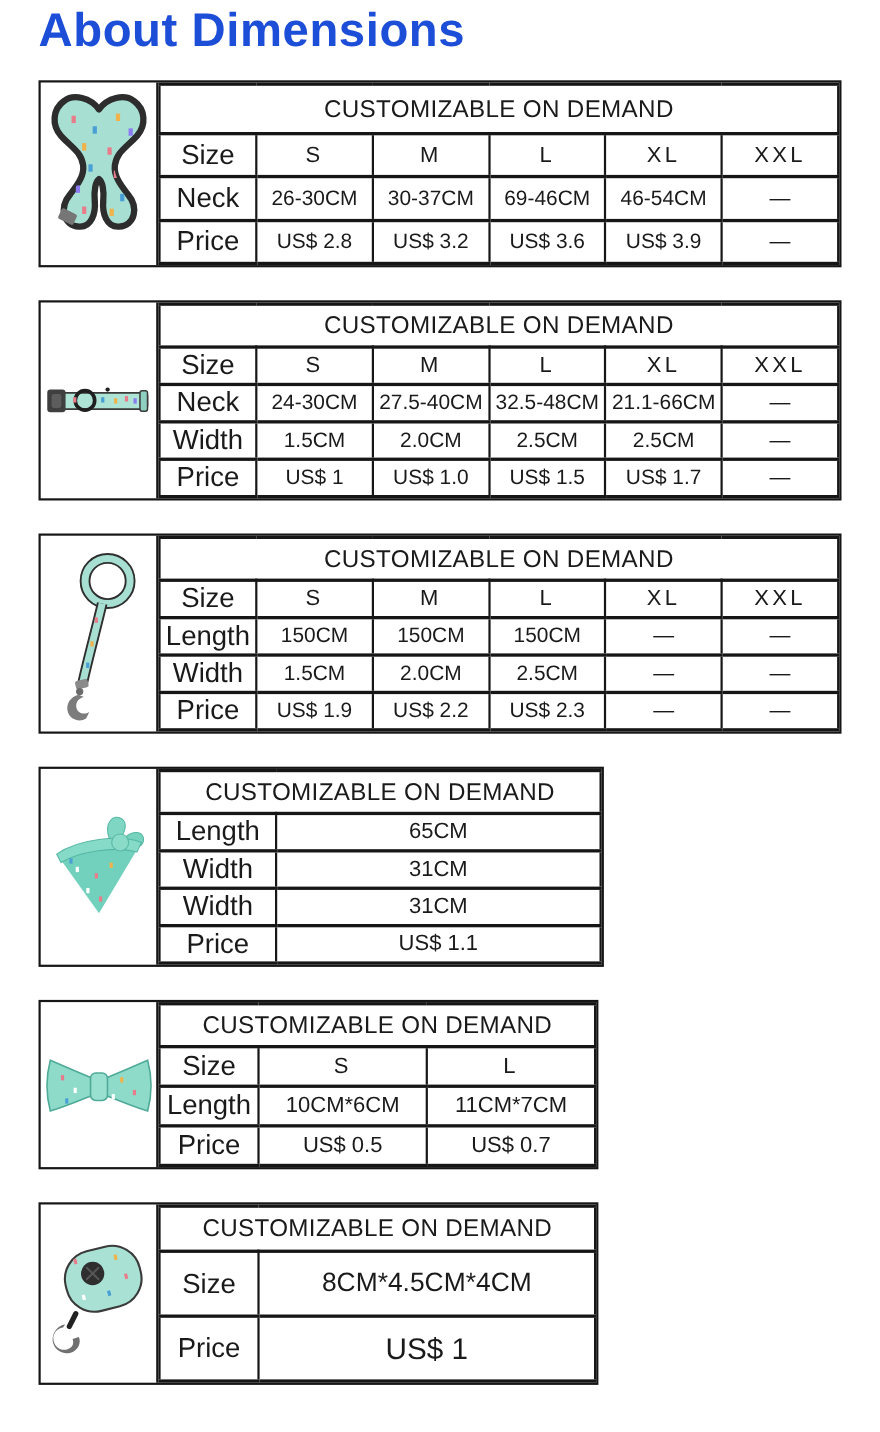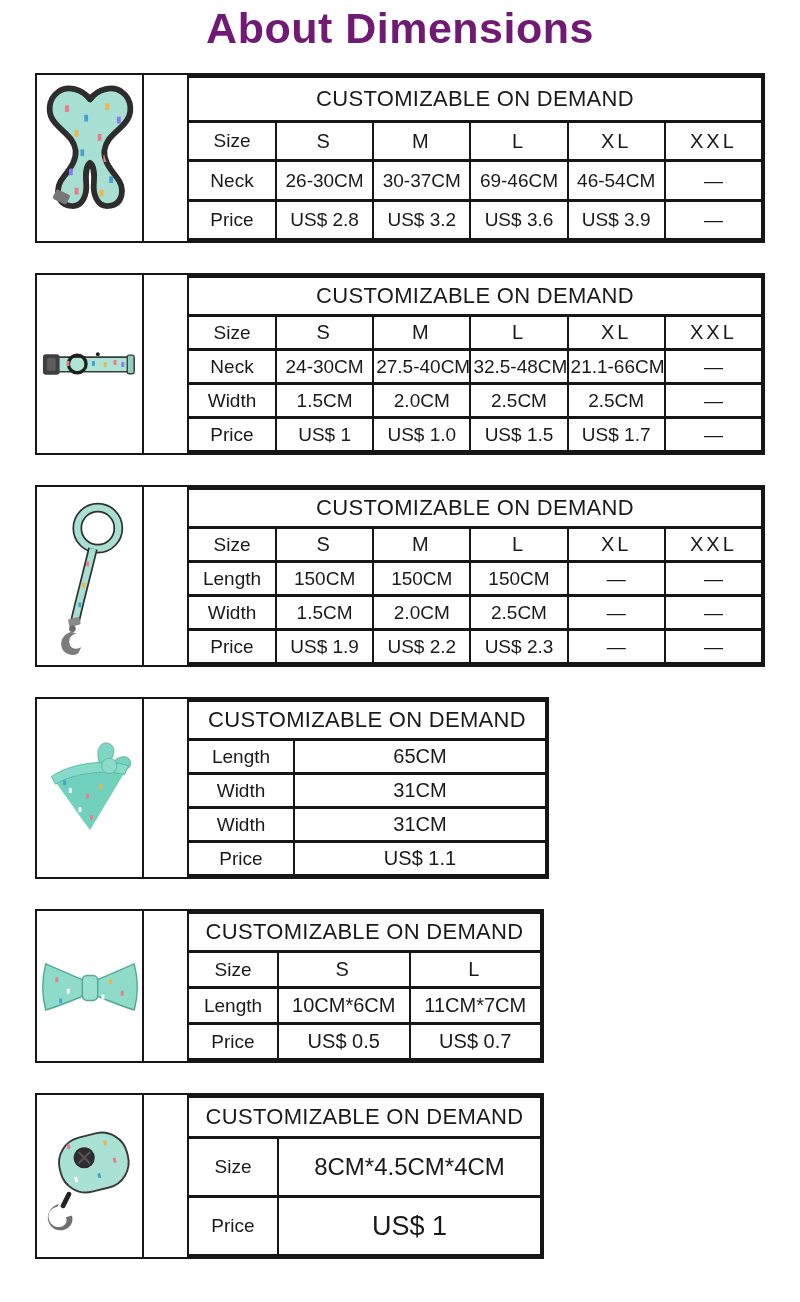--- a/index.html
+++ b/index.html
@@ -1,25 +1,25 @@
 <!DOCTYPE html>
 <html><head>
 <meta charset="utf-8">
 <style>
   html,body{margin:0;padding:0;background:#ffffff;}
   body{width:800px;height:1302px;font-family:"Liberation Sans",sans-serif;color:#1a1a1a;overflow:hidden;}
   .wrap{padding:0 35px;}
-  h1{margin:4px 0 20px;text-align:center;font-size:43px;font-weight:700;color:#701a75;letter-spacing:.5px;}
-  .tb{display:flex;border:2px solid #161616;margin-top:30px;background:#fff;gap:43px;}
+  h1{margin:4px 0 20px;font-size:43px;font-weight:700;color:#1d4ed8;letter-spacing:.5px;}
+  .tb{display:flex;border:2px solid #161616;margin-top:30px;background:#fff;}
   .tb.first{margin-top:0;}
   .imgcell{flex:0 0 105px;width:105px;border-right:2px solid #161616;display:flex;align-items:center;justify-content:center;}
   .tb table{flex:1;border-collapse:collapse;table-layout:fixed;width:100%;}
   .tb td{border:2px solid #161616;border-top-width:3px;border-bottom-width:3px;text-align:center;vertical-align:middle;padding:0 2px;white-space:nowrap;overflow:hidden;}
   td.hdr{font-size:22px;height:36px;font-weight:400;letter-spacing:.3px;}
-  td.lbl{font-size:19px;height:31px;}
+  td.lbl{font-size:25px;height:31px;}
   td.val{font-size:19px;}
   td.sz{font-size:20px;letter-spacing:3px;}
   .t1 .c-lbl,.t2 .c-lbl,.t3 .c-lbl{width:88px;}
   .t4{width:510px;}
   .t4 .c-lbl{width:106px;}
   .t4 td.lbl,.t4 td.val{height:31px;}
   .t4 td.val{font-size:20px;}
   .t5{width:505px;}
   .t5 .c-lbl{width:90px;}
   .t5 td.lbl,.t5 td.val{height:33px;}

